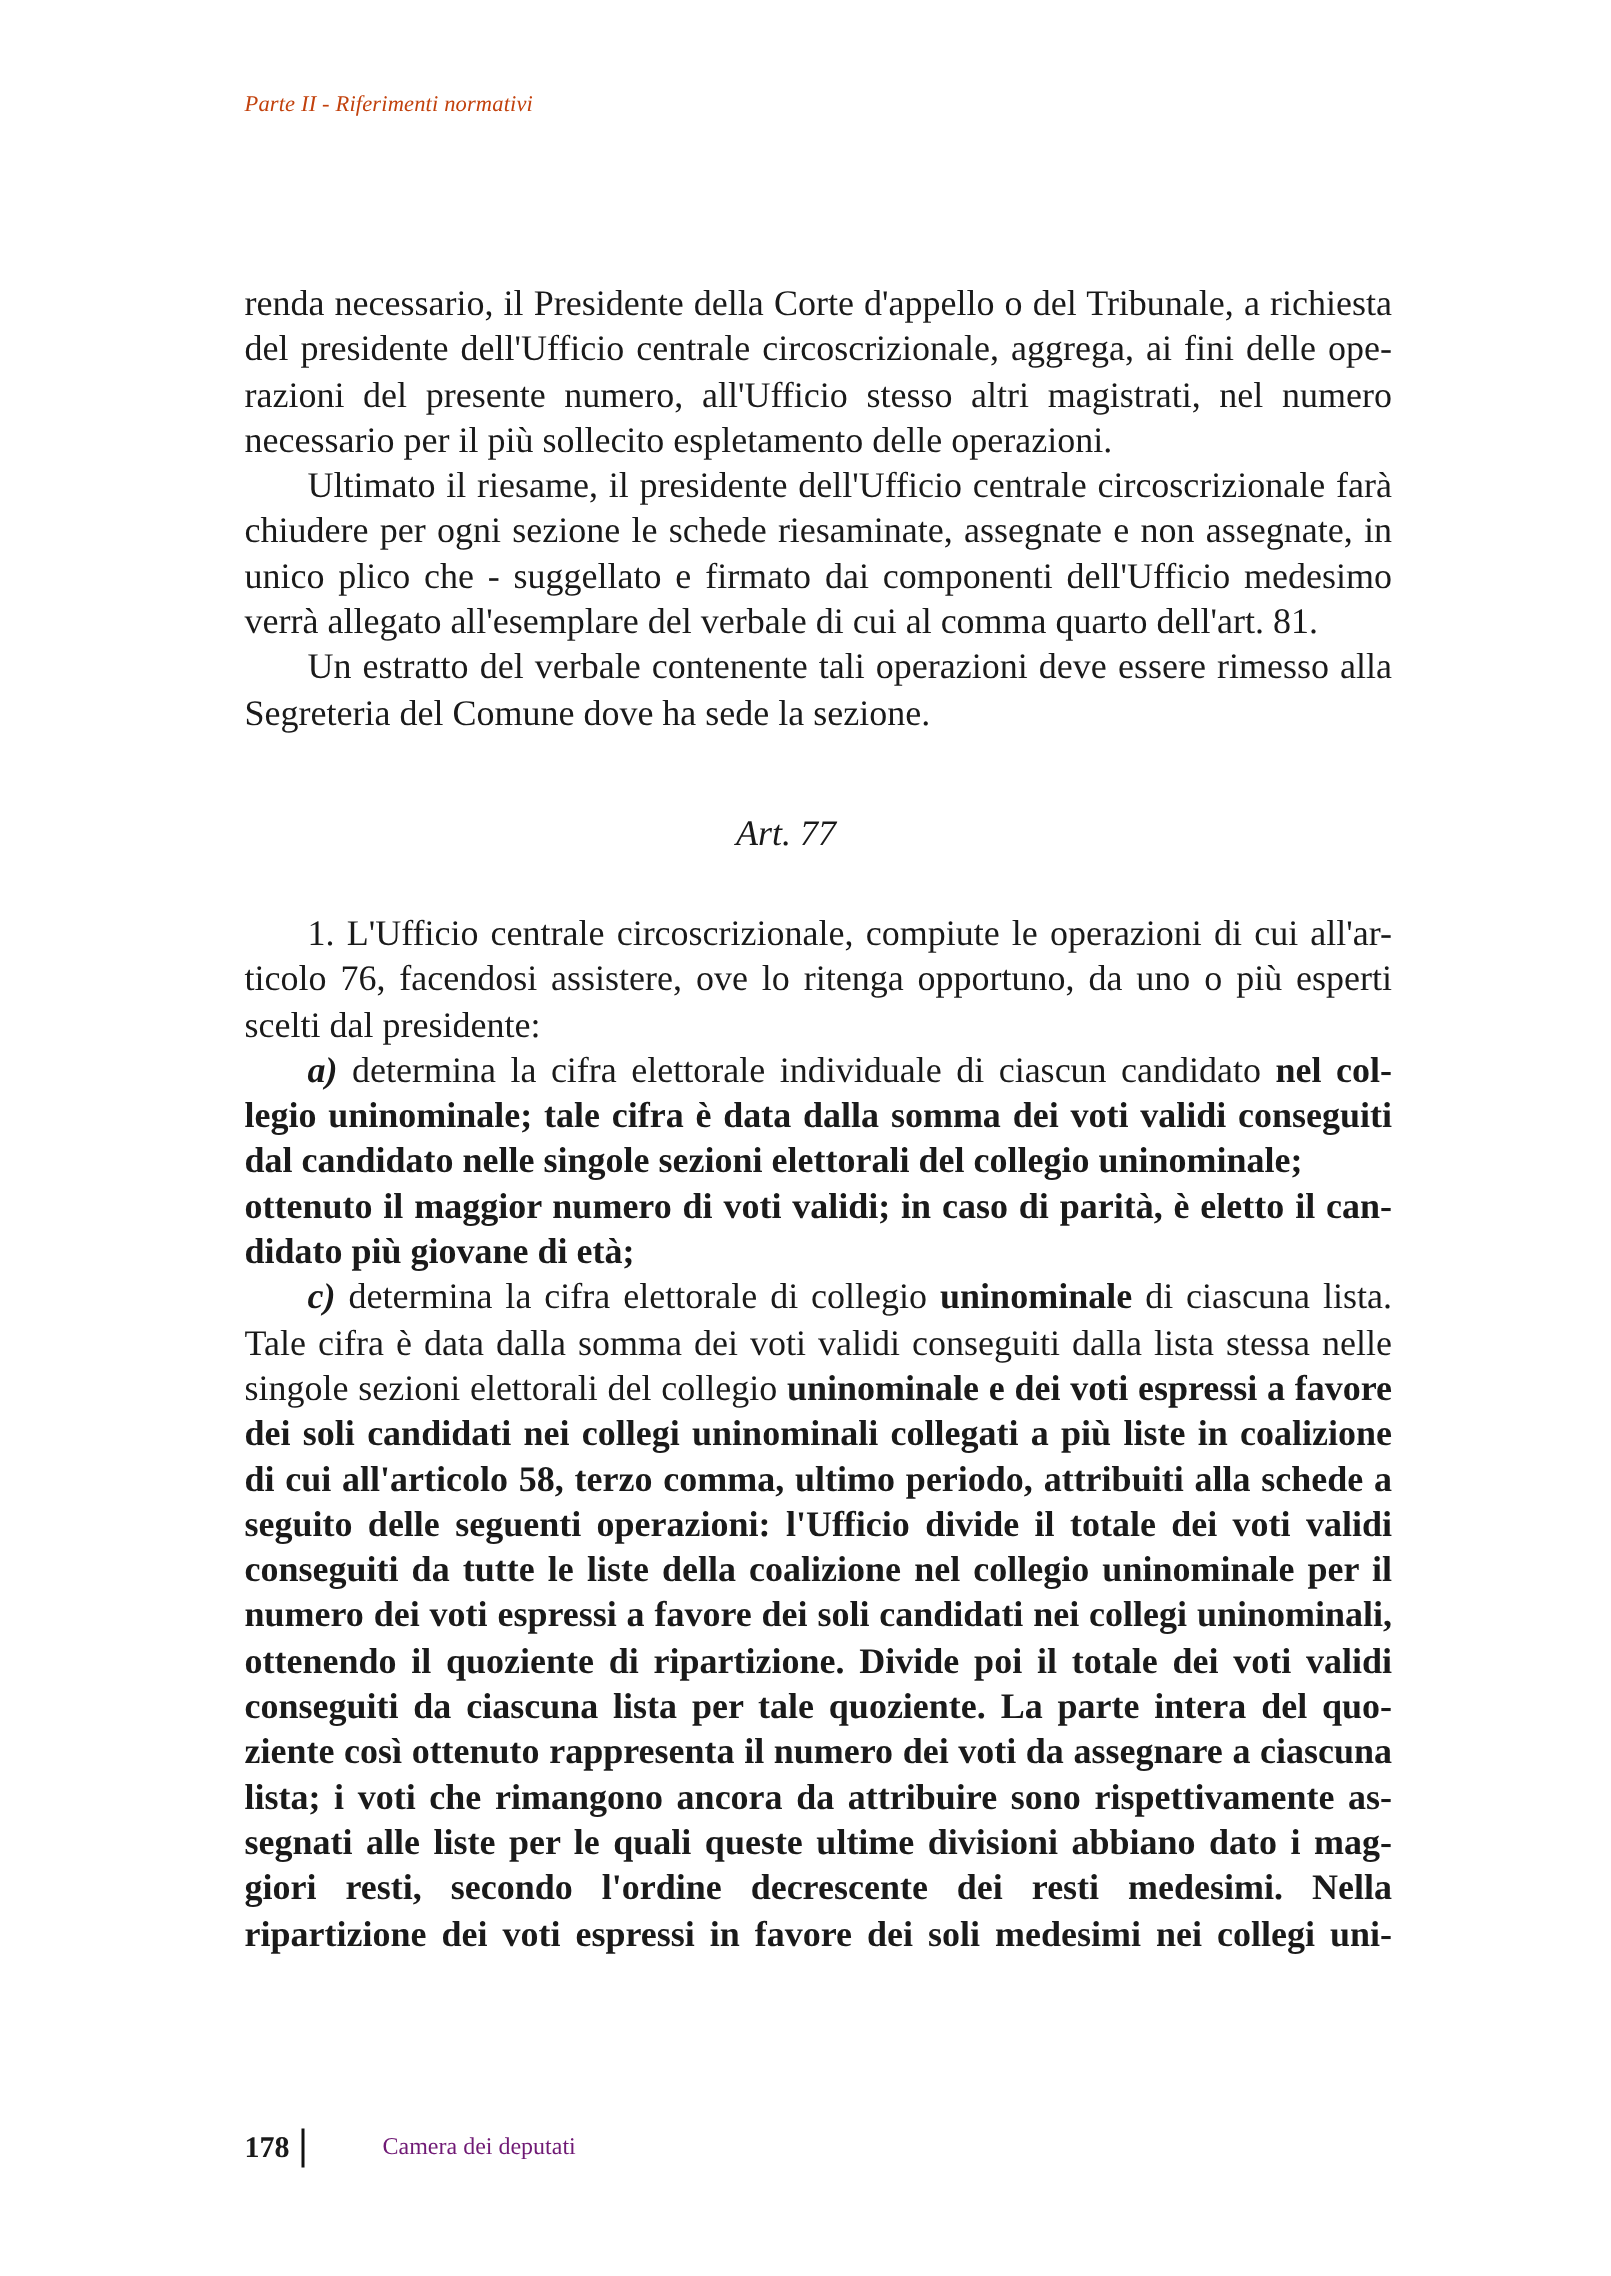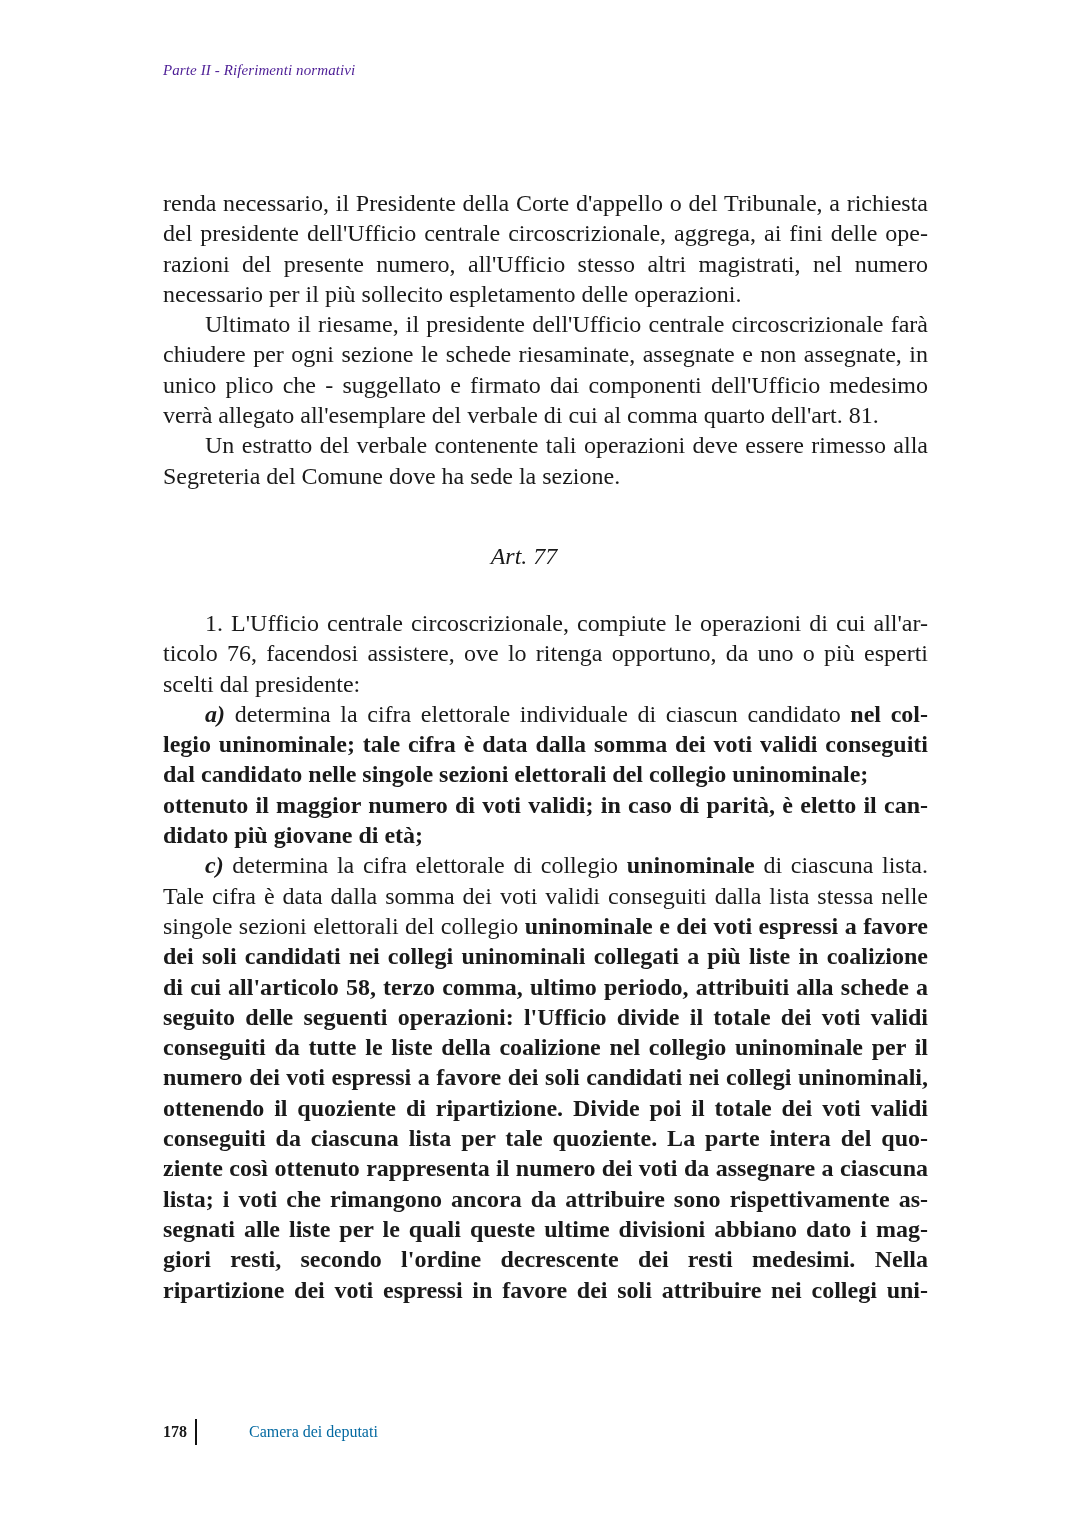--- a/index.html
+++ b/index.html
@@ -14,21 +14,21 @@
       overflow: hidden;
       font-family: "Liberation Serif", "DejaVu Serif", serif;
       color: #1a1a1a;
     }
     .running-header {
       position: absolute;
       left: 163px;
       top: 62px;
       font-size: 15px;
       font-style: italic;
-      color: #4c1d95;
+      color: #c2410c;
       letter-spacing: 0.1px;
     }
     .text-block {
       position: absolute;
       left: 163px;
       width: 765px;
       font-size: 24px;
       line-height: 30.3px;
     }
     .line {
@@ -60,33 +60,33 @@
     .footer {
       position: absolute;
       left: 163px;
       top: 1419px;
       font-size: 17px;
       display: flex;
       align-items: center;
     }
     .page-number {
       font-weight: bold;
-      font-size: 16px;
+      font-size: 20px;
     }
     .footer-rule {
       display: inline-block;
       width: 2px;
       height: 26px;
       background: #111;
       margin-left: 8px;
       margin-right: 52px;
     }
     .footer-title {
       font-size: 16px;
-      color: #0369a1;
+      color: #701a75;
     }
   </style>
 </head>
 <body>
 
 <div class="running-header">Parte II - Riferimenti normativi</div>
 
 <div class="text-block" style="top:188px;">
   <span class="line">renda necessario, il Presidente della Corte d'appello o del Tribunale, a richiesta</span>
   <span class="line">del presidente dell'Ufficio centrale circoscrizionale, aggrega, ai fini delle ope-</span>
@@ -123,20 +123,20 @@
   <span class="line b">di cui all'articolo 58, terzo comma, ultimo periodo, attribuiti alla schede a</span>
   <span class="line b">seguito delle seguenti operazioni: l'Ufficio divide il totale dei voti validi</span>
   <span class="line b">conseguiti da tutte le liste della coalizione nel collegio uninominale per il</span>
   <span class="line b">numero dei voti espressi a favore dei soli candidati nei collegi uninominali,</span>
   <span class="line b">ottenendo il quoziente di ripartizione. Divide poi il totale dei voti validi</span>
   <span class="line b">conseguiti da ciascuna lista per tale quoziente. La parte intera del quo-</span>
   <span class="line b">ziente così ottenuto rappresenta il numero dei voti da assegnare a ciascuna</span>
   <span class="line b">lista; i voti che rimangono ancora da attribuire sono rispettivamente as-</span>
   <span class="line b">segnati alle liste per le quali queste ultime divisioni abbiano dato i mag-</span>
   <span class="line b">giori resti, secondo l'ordine decrescente dei resti medesimi. Nella</span>
-  <span class="line b">ripartizione dei voti espressi in favore dei soli attribuire nei collegi uni-</span>
+  <span class="line b">ripartizione dei voti espressi in favore dei soli medesimi nei collegi uni-</span>
 </div>
 
 <div class="footer">
   <span class="page-number">178</span>
   <span class="footer-rule"></span>
   <span class="footer-title">Camera dei deputati</span>
 </div>
 
 </body></html>

